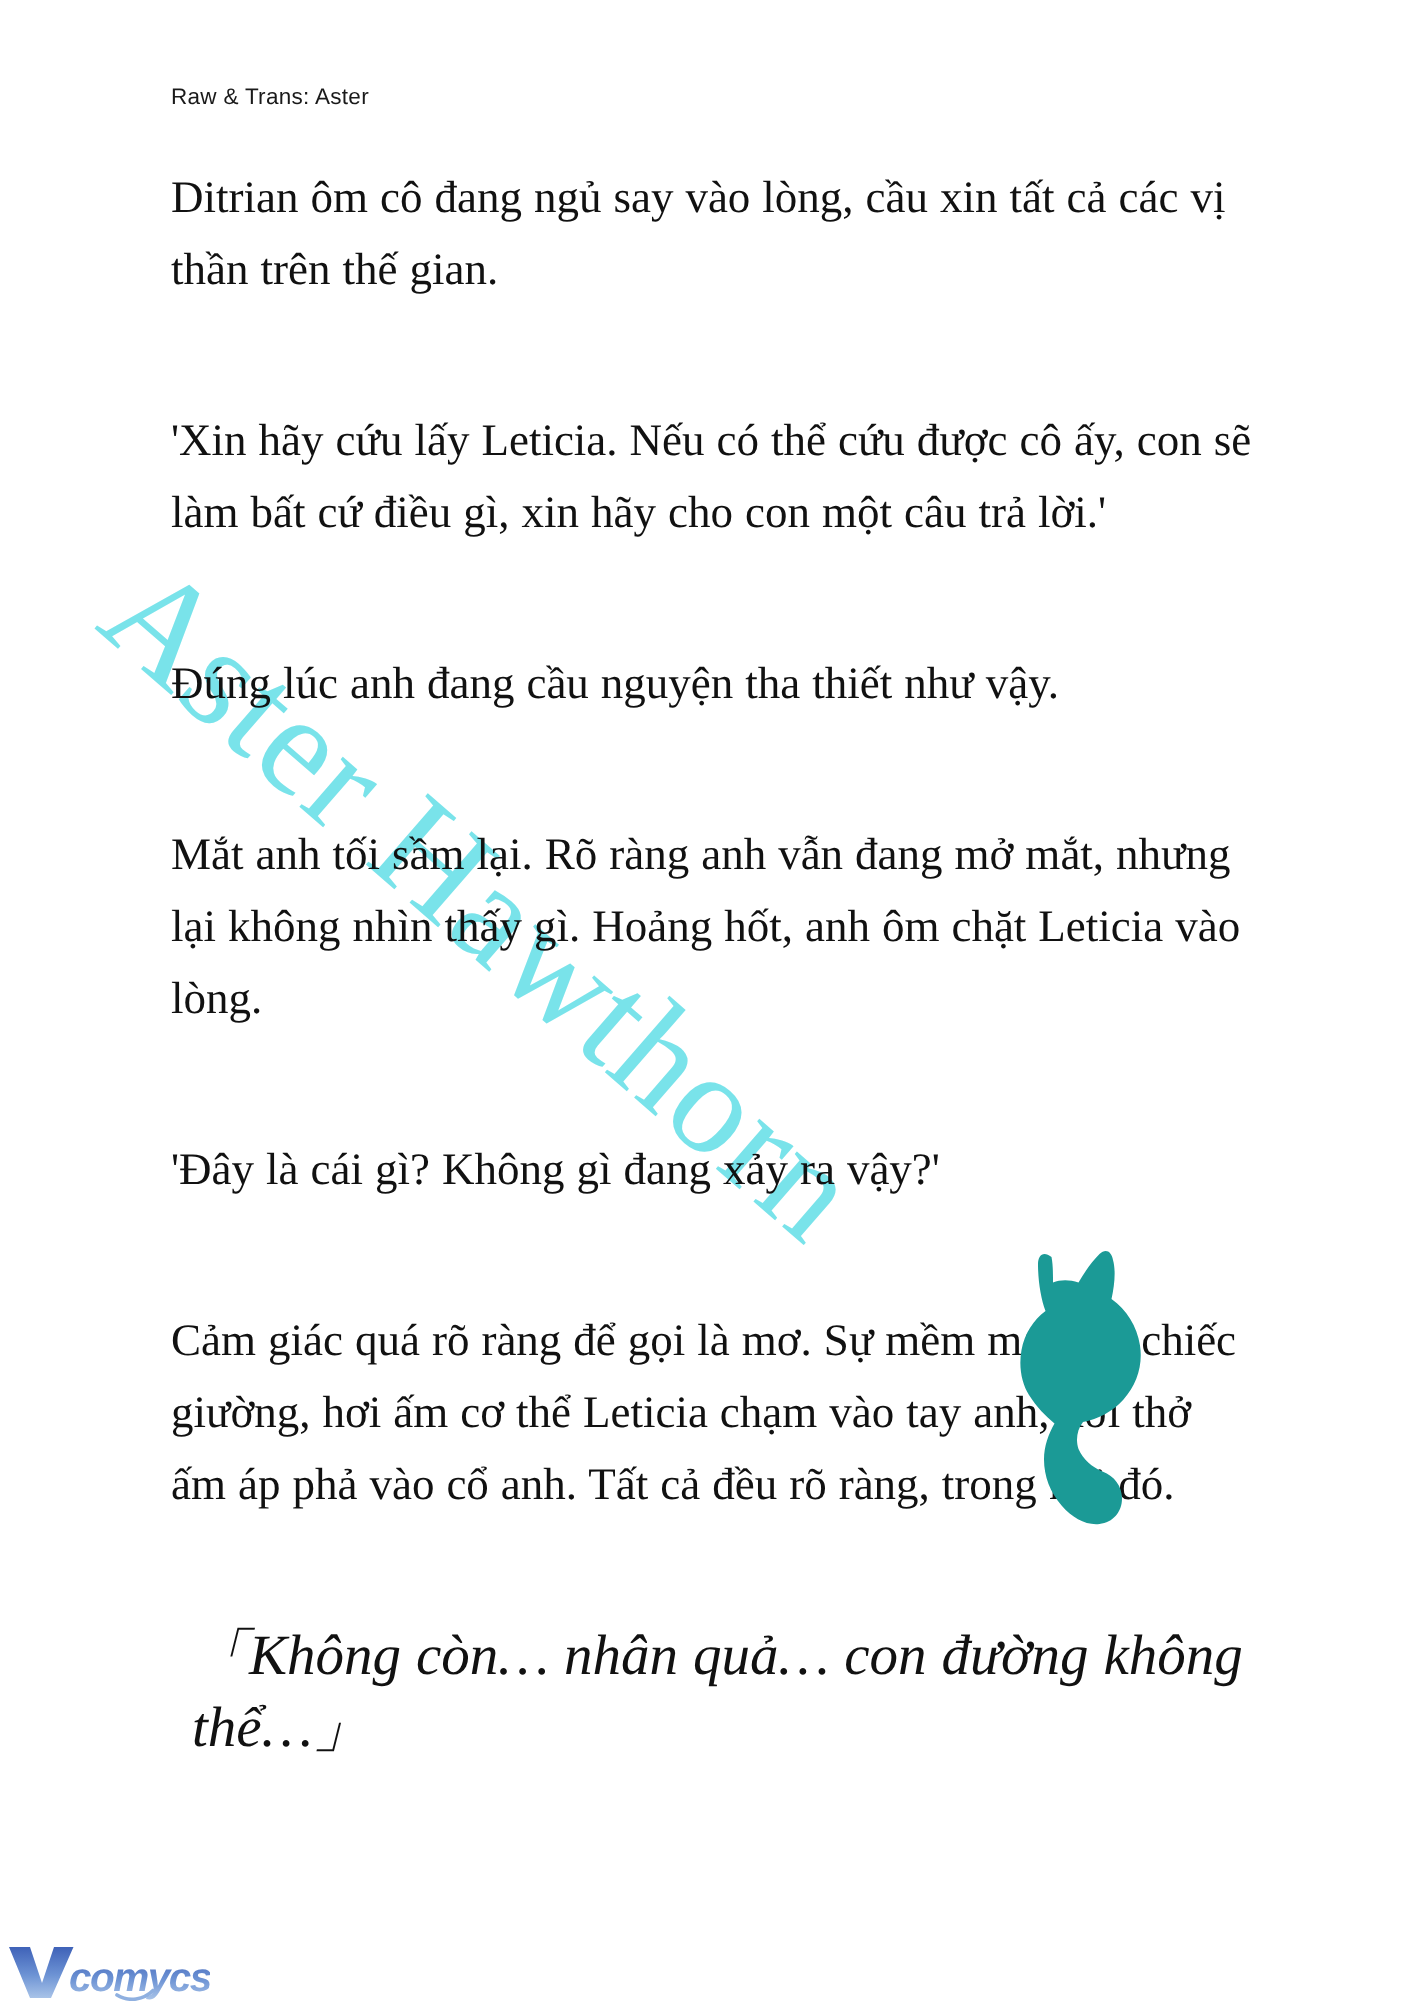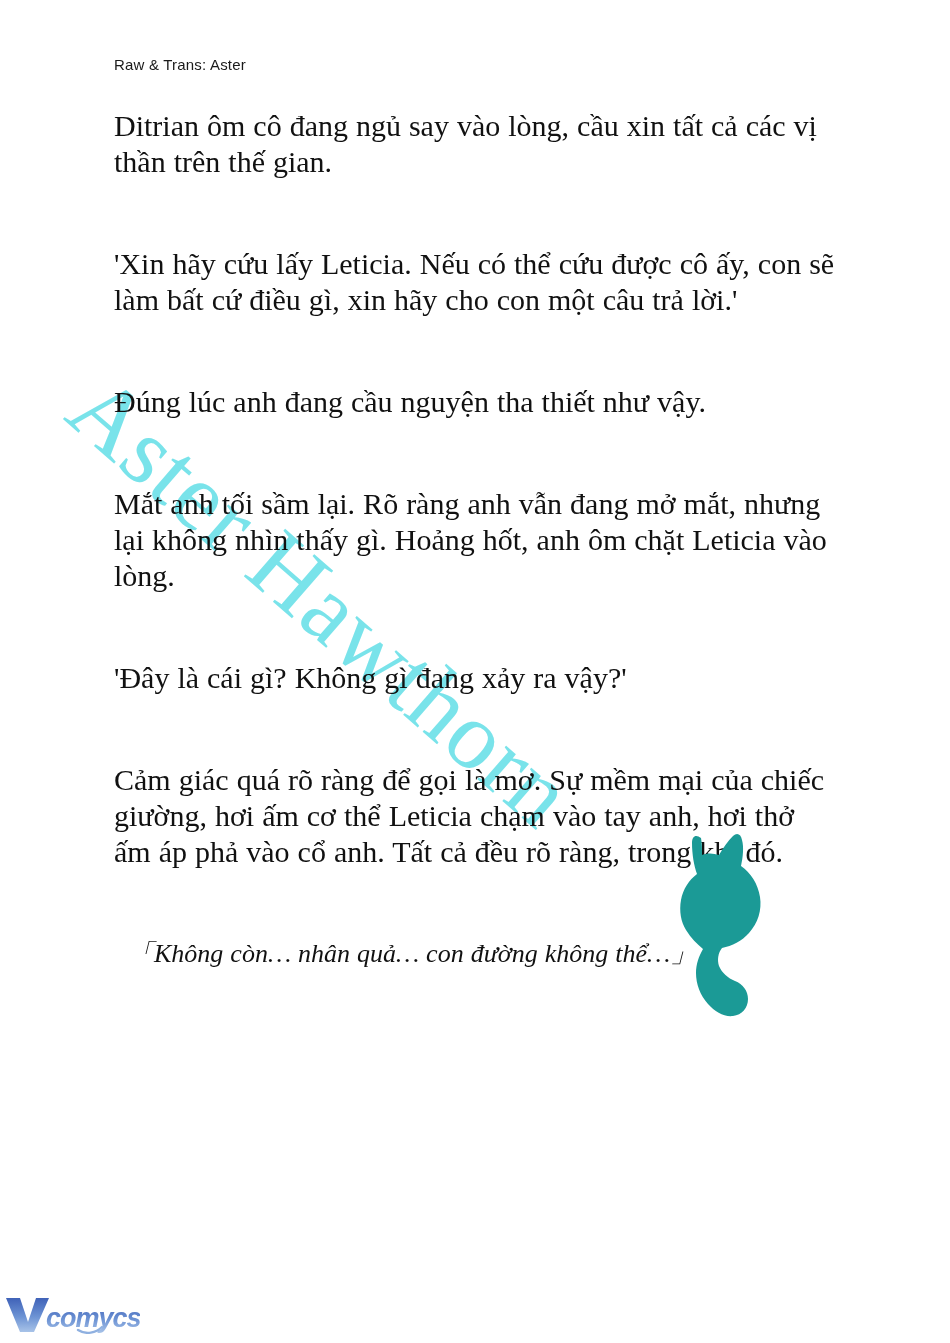--- a/index.html
+++ b/index.html
@@ -41,33 +41,33 @@
   .content {
     position: absolute;
     left: 114px;
     top: 108px;
     width: 722px;
     z-index: 3;
   }
 
   .para {
     font-size: 30px;
-    line-height: 36px;
+    line-height: 48px;
     color: #111111;
     margin: 0 0 66px 0;
     text-align: left;
     word-spacing: 0.5px;
   }
 
   .para:last-child { margin-bottom: 0; }
 
   .para.quote-line {
     font-style: italic;
     padding-left: 14px;
-    font-size: 26px;
+    font-size: 38px;
   }
 
   
   .watermark {
     position: absolute;
     left: 120px;
     top: 352px;
     transform-origin: 0 0;
     transform: rotate(41deg);
     font-family: "Liberation Serif", "DejaVu Serif", serif;

